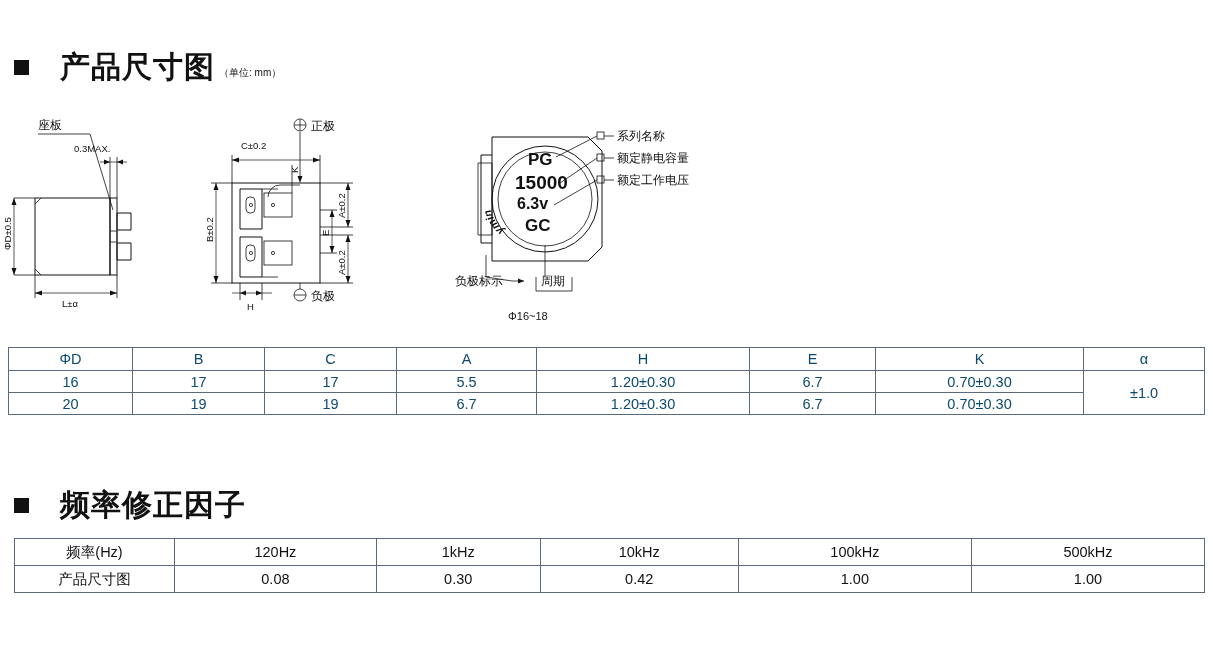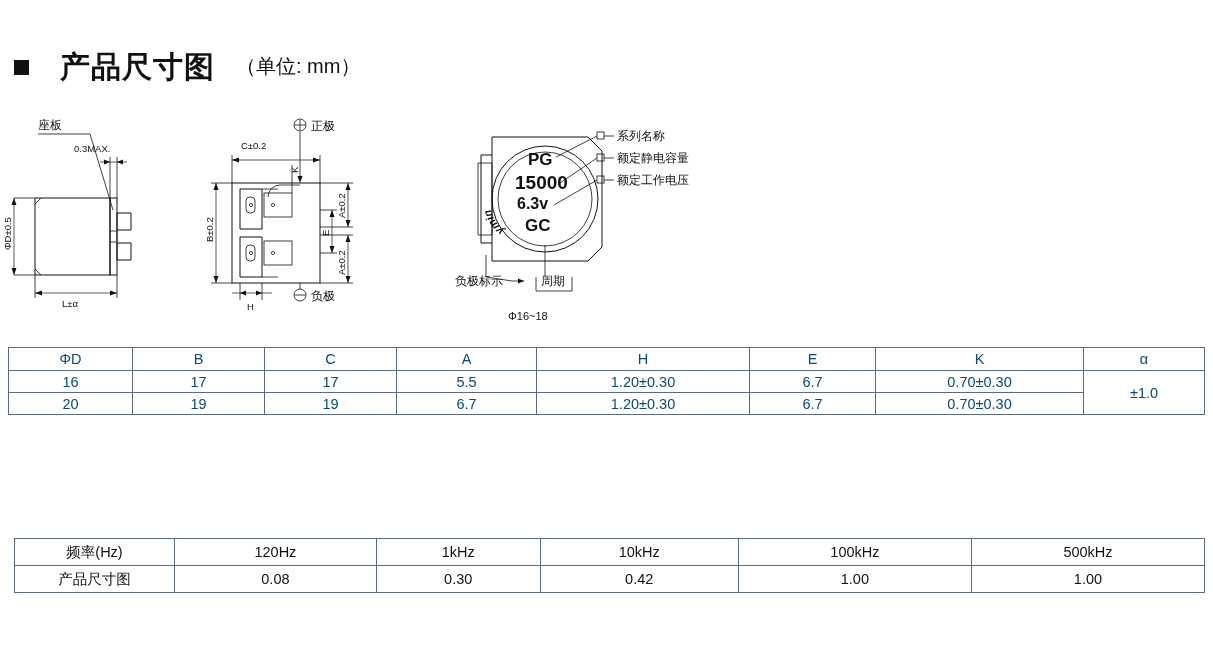--- a/index.html
+++ b/index.html
@@ -31,23 +31,23 @@
   }
   .head-title {
     font-size: 30px;
     font-weight: bold;
     letter-spacing: 1px;
     color: #111;
     line-height: 1;
     margin-left: 19px;
   }
   .head-unit {
-    font-size: 20px;
+    font-size: 10px;
     color: #111;
-    margin-left: 21px;
+    margin-left: 4px;
     padding-bottom: 2px;
     align-self: flex-end;
   }
 
   #sec-dim { left: 14px; top: 52px; }
   #sec-freq { left: 14px; top: 490px; }
 
   
   .draw-area {
     position: absolute;
@@ -320,20 +320,24 @@
         <td>19</td>
         <td>19</td>
         <td>6.7</td>
         <td>1.20±0.30</td>
         <td>6.7</td>
         <td>0.70±0.30</td>
       </tr>
     </tbody>
   </table>
 
+  <div class="section-head" id="sec-freq">
+    <div class="head-square"></div>
+    <div class="head-title">频率修正因子</div>
+  </div>
 
   <table class="freq-table">
     <tbody>
       <tr>
         <td class="rowhead">频率(Hz)</td>
         <td>120Hz</td>
         <td>1kHz</td>
         <td>10kHz</td>
         <td>100kHz</td>
         <td>500kHz</td>

